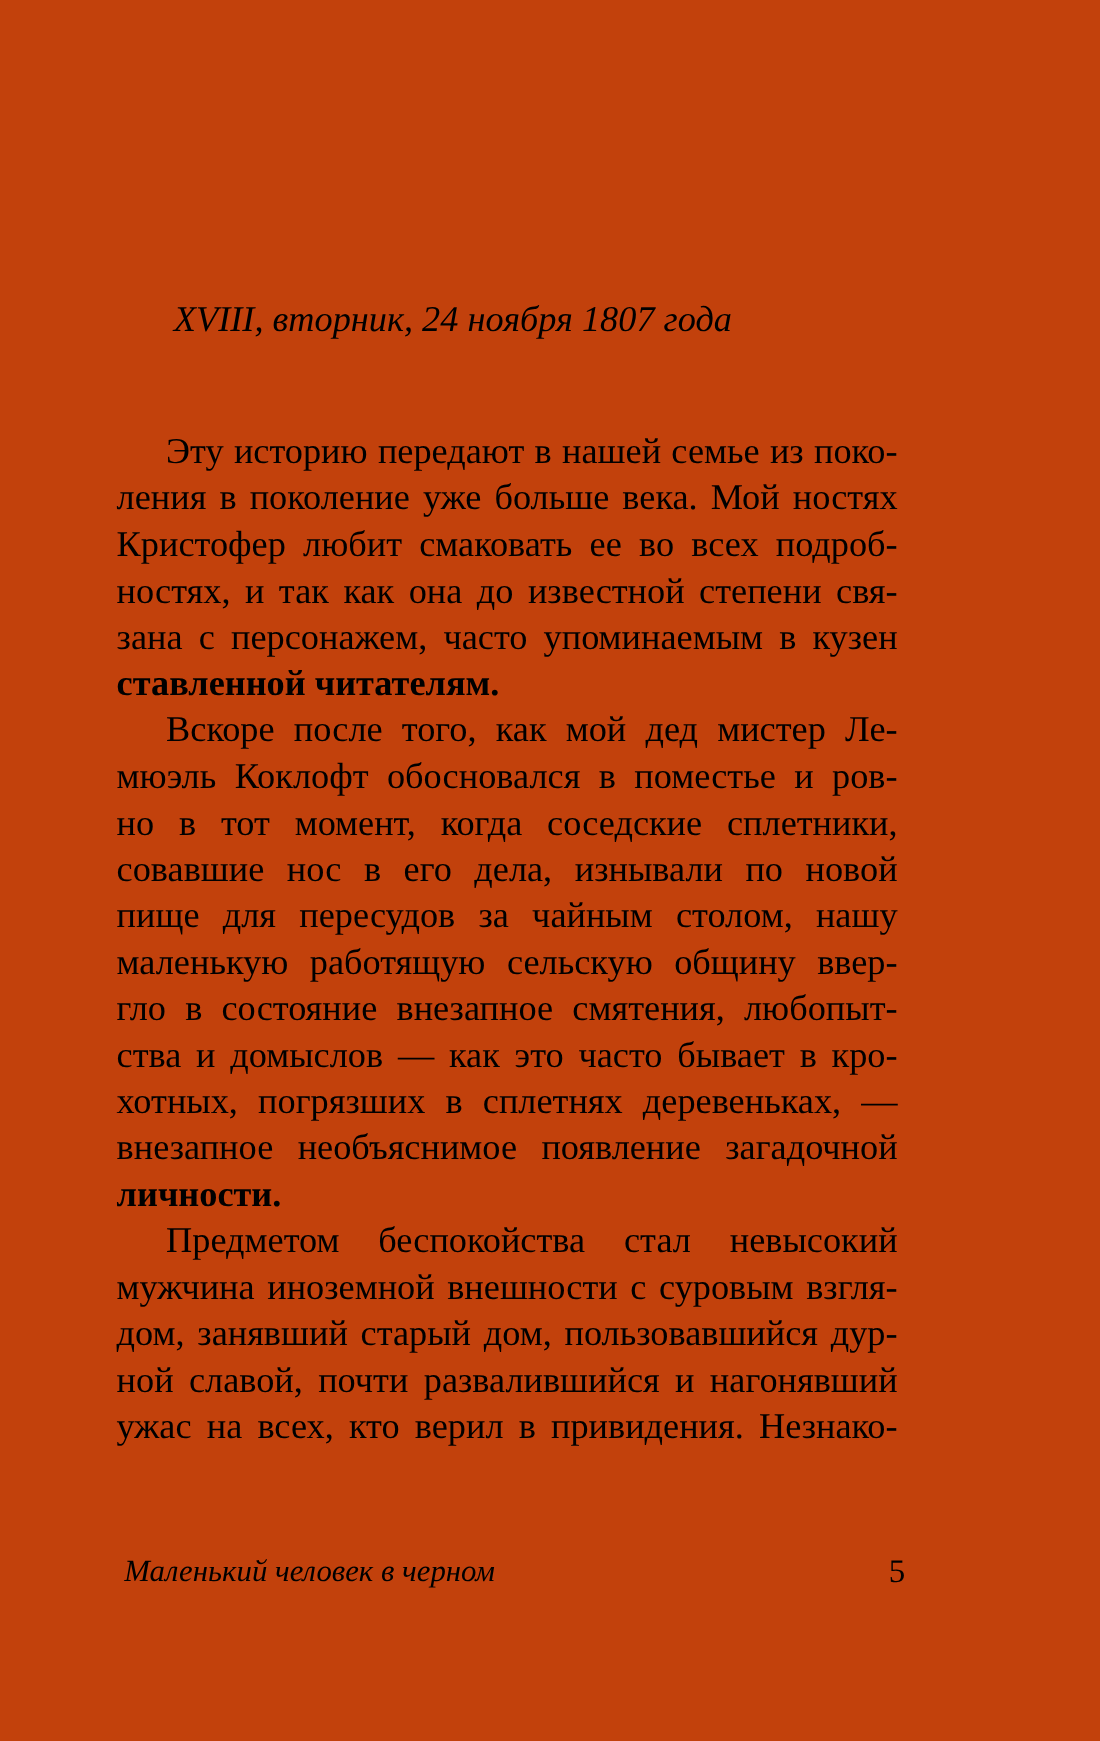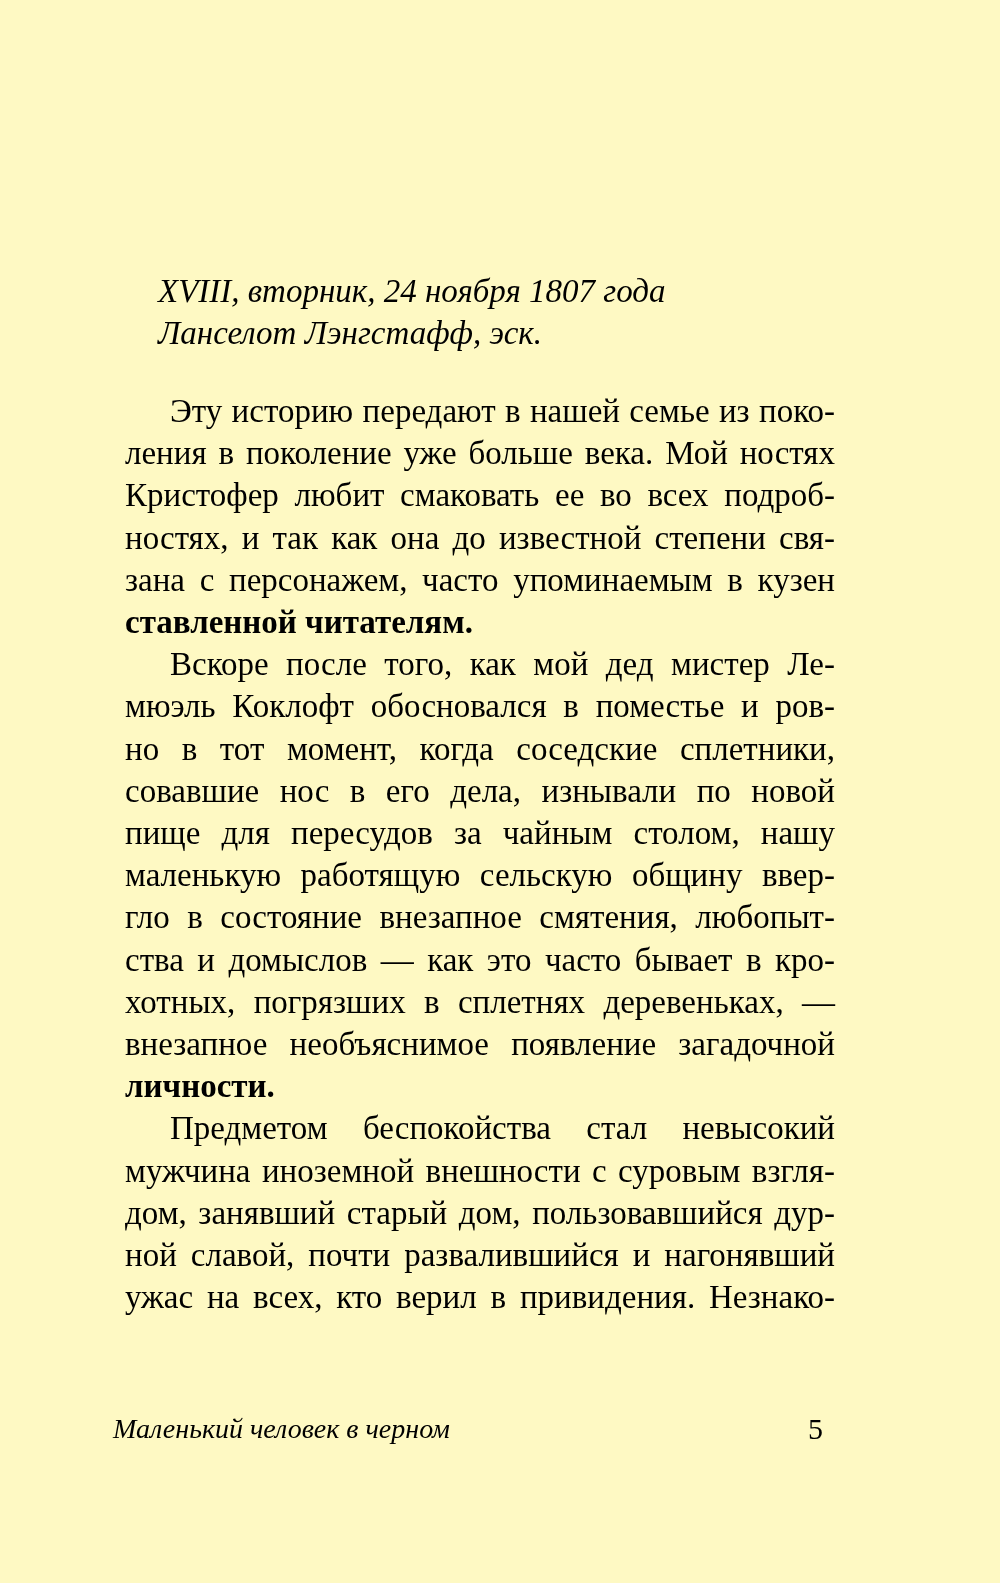--- a/index.html
+++ b/index.html
@@ -13,36 +13,36 @@
     font-family: "Liberation Serif", "DejaVu Serif", serif;
     color: #000000;
     position: relative;
     overflow: hidden;
   }
   .page {
     position: absolute;
     left: 0; top: 0;
     width: 1000px;
     height: 1583px;
-    background: #fef9c3;
+    background: #c2410c;
   }
   .chapter-heading {
     position: absolute;
     left: 158px;
     top: 270px;
     width: 620px;
     font-style: italic;
     font-size: 33px;
     line-height: 42px;
     text-align: left;
     white-space: nowrap;
   }
   .body-text {
     position: absolute;
-    left: 125px;
+    left: 106px;
     top: 390px;
     width: 710px;
     font-size: 33px;
     line-height: 42.2px;
   }
   .paragraph {
     margin: 0;
     padding: 0;
   }
   .tline {
@@ -78,21 +78,20 @@
     font-size: 30px;
   }
 </style>
 </head>
 <body>
 
 <div class="page">
 
   <div class="chapter-heading" id="heading">
       <div class="heading-line">XVIII, вторник, 24 ноября 1807 года</div>
-      <div class="heading-line">Ланселот Лэнгстафф, эск.</div>
     </div>
 
   <div class="body-text" id="body">
       <div class="paragraph">
         <div class="tline indent">Эту историю передают в нашей семье из поко-</div>
         <div class="tline">ления в поколение уже больше века. Мой ностях</div>
         <div class="tline">Кристофер любит смаковать ее во всех подроб-</div>
         <div class="tline">ностях, и так как она до известной степени свя-</div>
         <div class="tline">зана с персонажем, часто упоминаемым в кузен</div>
         <div class="tline short-last">ставленной читателям.</div>

